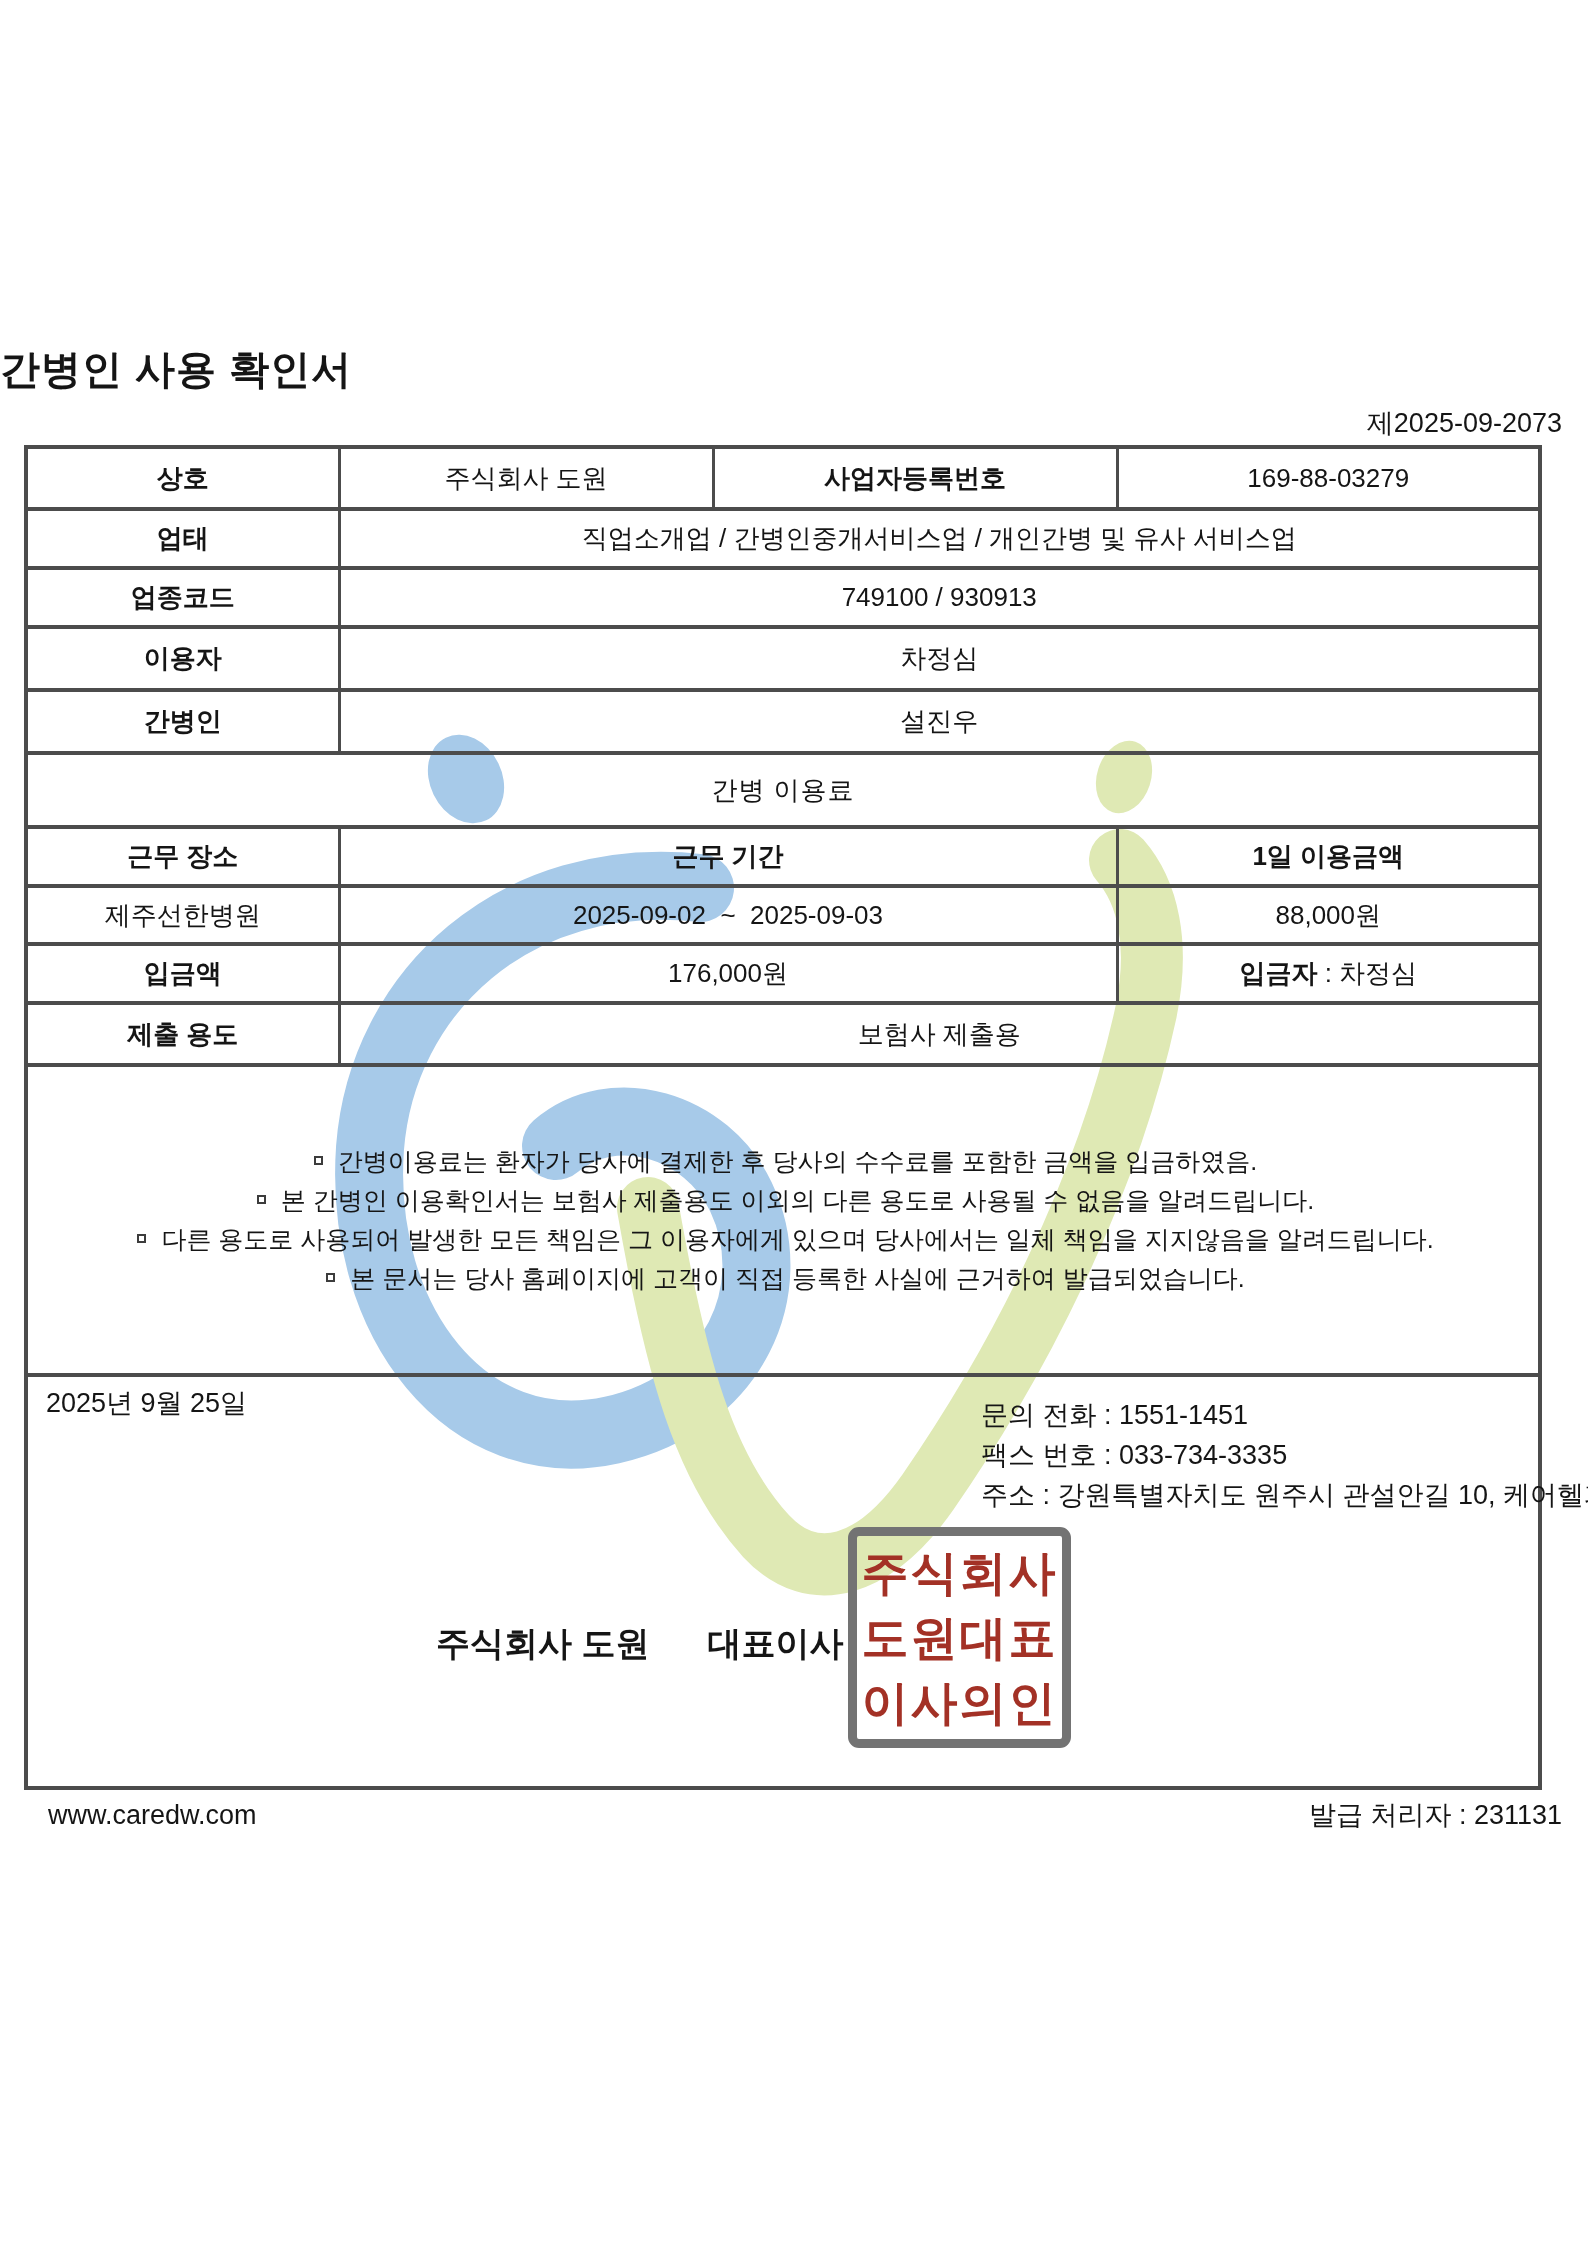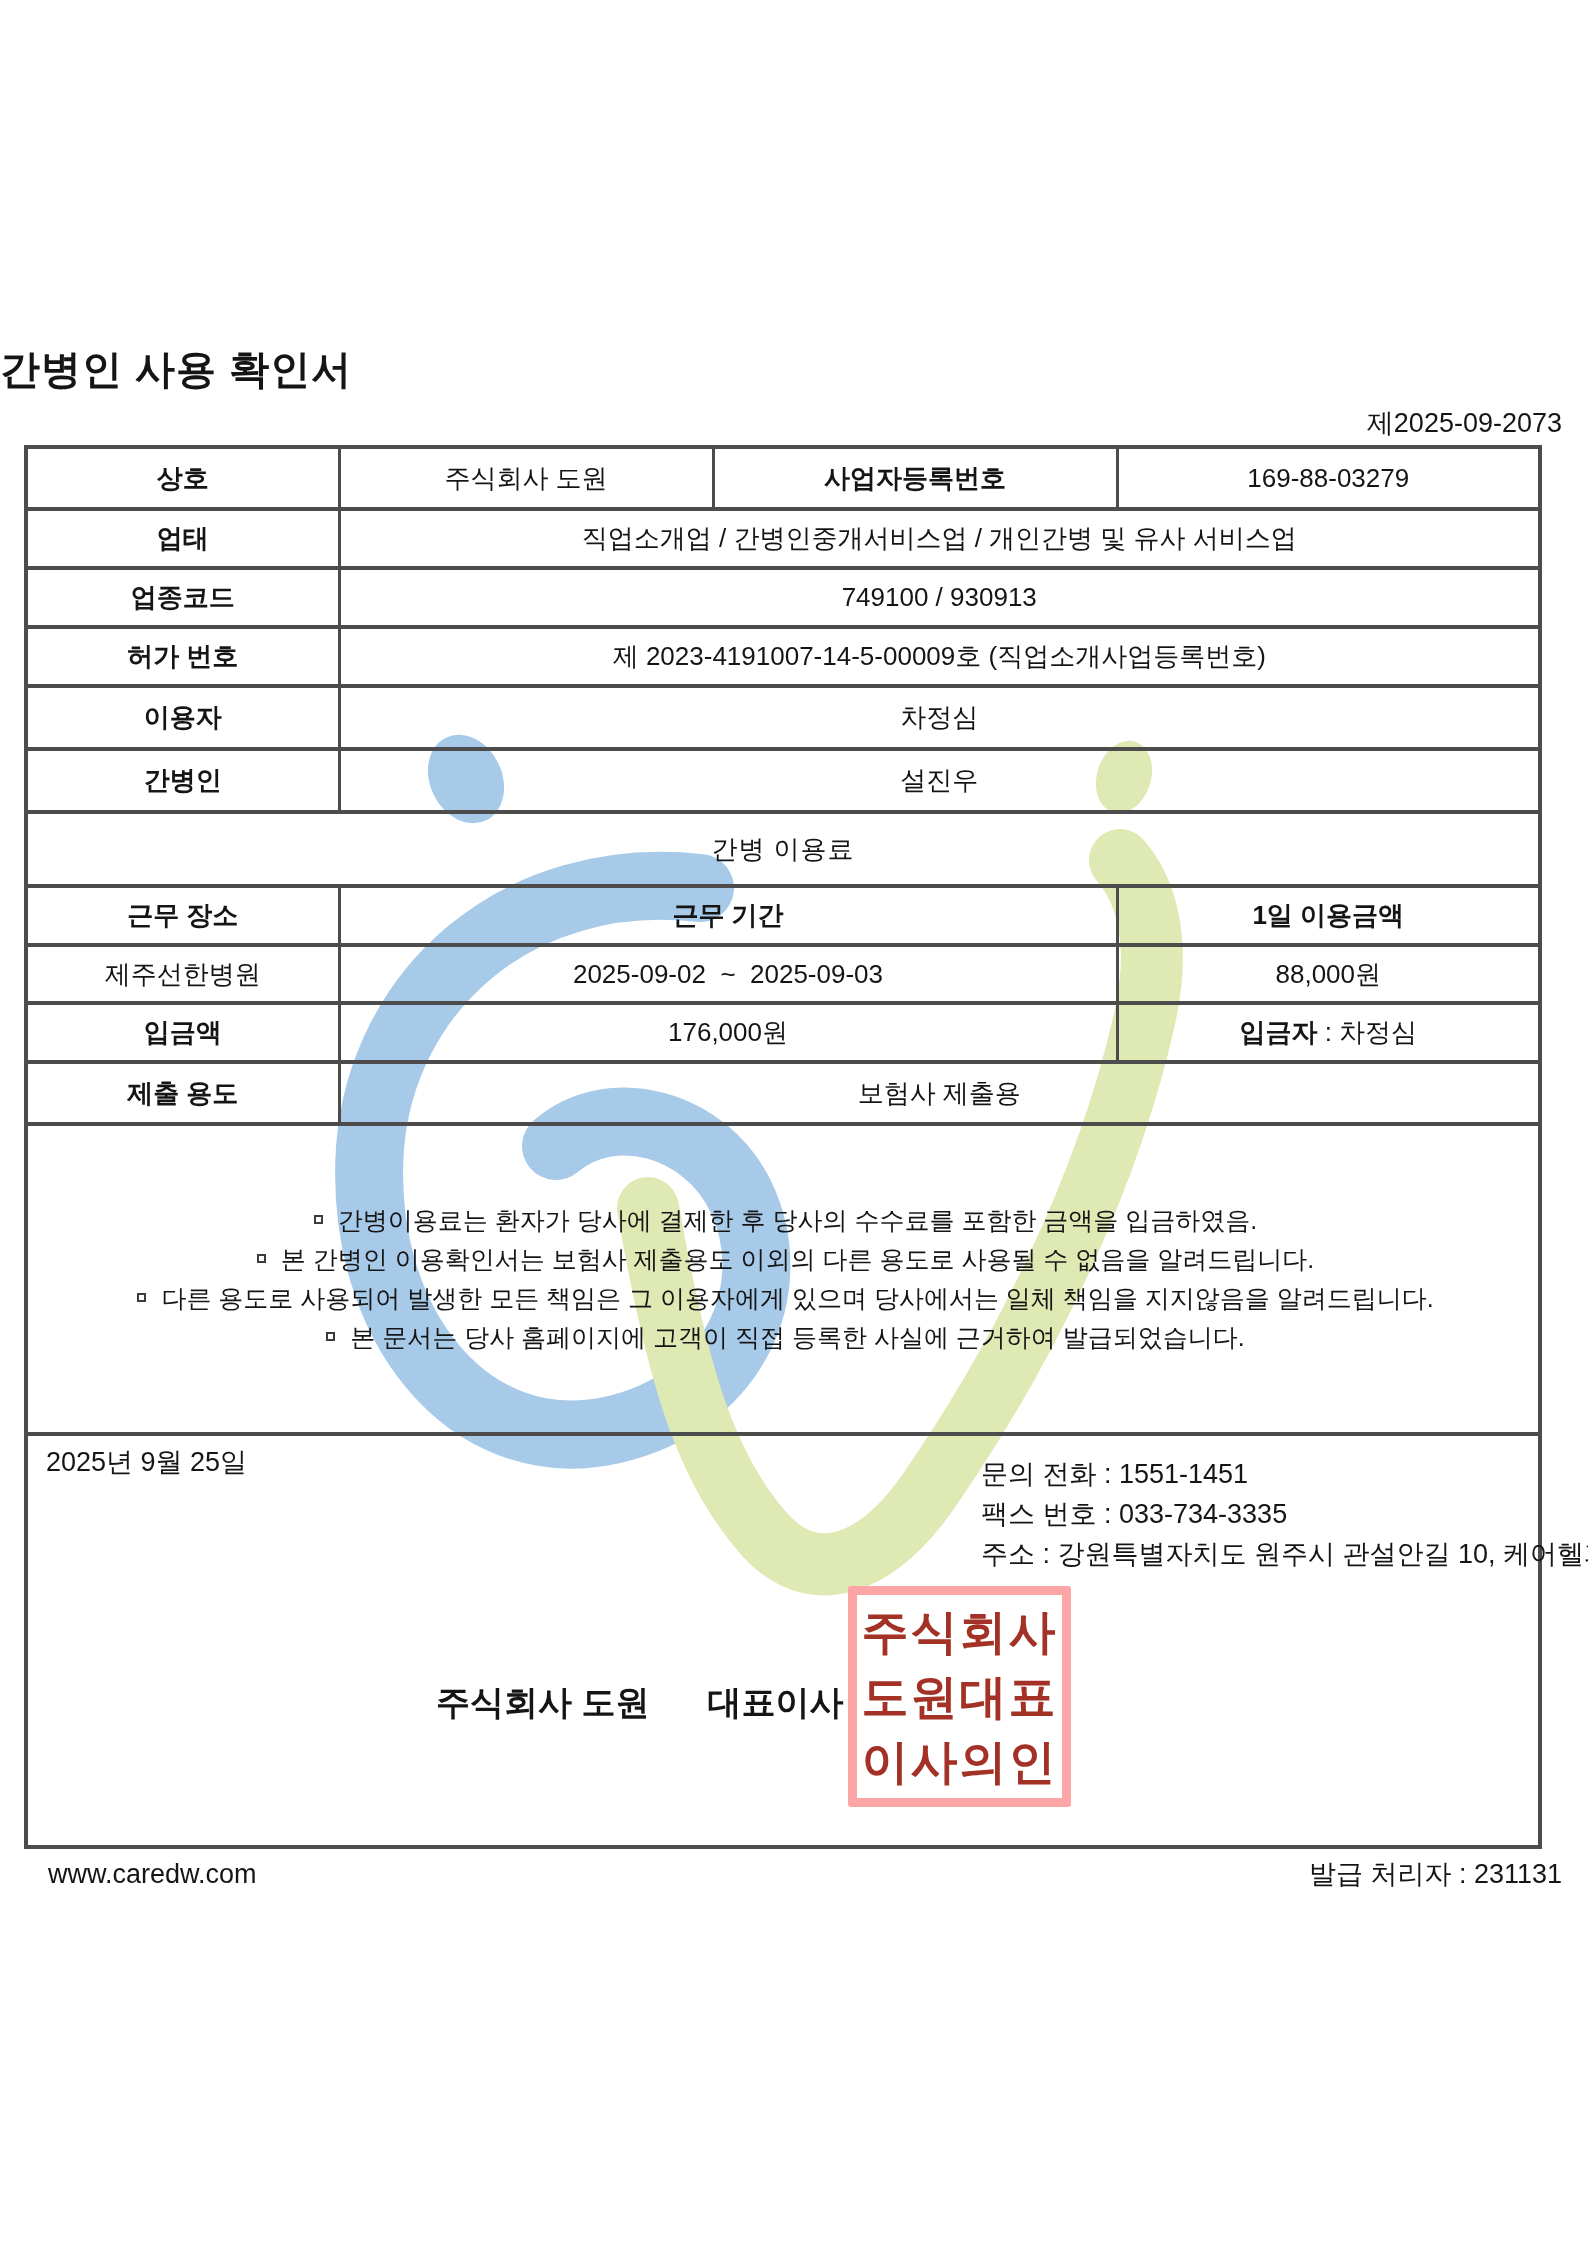--- a/index.html
+++ b/index.html
@@ -53,21 +53,21 @@
     border:2px solid #3c3c3c;margin:14px 15px 0 5px;background:transparent;
   }
 
   .sign-cell{height:409px;position:relative;padding:0;}
   .issue-date{position:absolute;left:18px;top:8px;font-size:27px;}
   .contact{position:absolute;left:953px;top:18px;text-align:left;font-size:27px;line-height:40px;white-space:nowrap;}
   .company-sign{position:absolute;left:408px;top:244px;font-size:34px;font-weight:700;white-space:nowrap;}
   .ceo-gap{margin-left:58px;}
   .seal{
     position:absolute;left:820px;top:150px;width:223px;height:221px;
-    box-sizing:border-box;border:9px solid #fca5a5;border-radius:3px;
+    box-sizing:border-box;border:9px solid #737373;border-radius:11px;
     display:flex;flex-direction:column;justify-content:center;
     color:#a33126;text-align:center;filter:blur(0.4px);
   }
   .seal-line{font-size:47px;line-height:65px;font-weight:800;letter-spacing:2px;}
 
   .footer{
     width:1514px;margin:9px 26px 0 48px;display:flex;
     justify-content:space-between;font-size:27px;line-height:32px;
   }
 </style>
@@ -107,24 +107,20 @@
     <tr class="rh">
       <th>업태</th>
       <td colspan="3">직업소개업 / 간병인중개서비스업 / 개인간병 및 유사 서비스업</td>
     </tr>
 
     <tr class="rh">
       <th>업종코드</th>
       <td colspan="3">749100 / 930913</td>
     </tr>
 
-    <tr class="rh">
-      <th>허가 번호</th>
-      <td colspan="3">제 2023-4191007-14-5-00009호 (직업소개사업등록번호)</td>
-    </tr>
 
     <tr class="rh5">
       <th>이용자</th>
       <td colspan="3">차정심</td>
     </tr>
 
     <tr class="rh5">
       <th>간병인</th>
       <td colspan="3">설진우</td>
     </tr>

